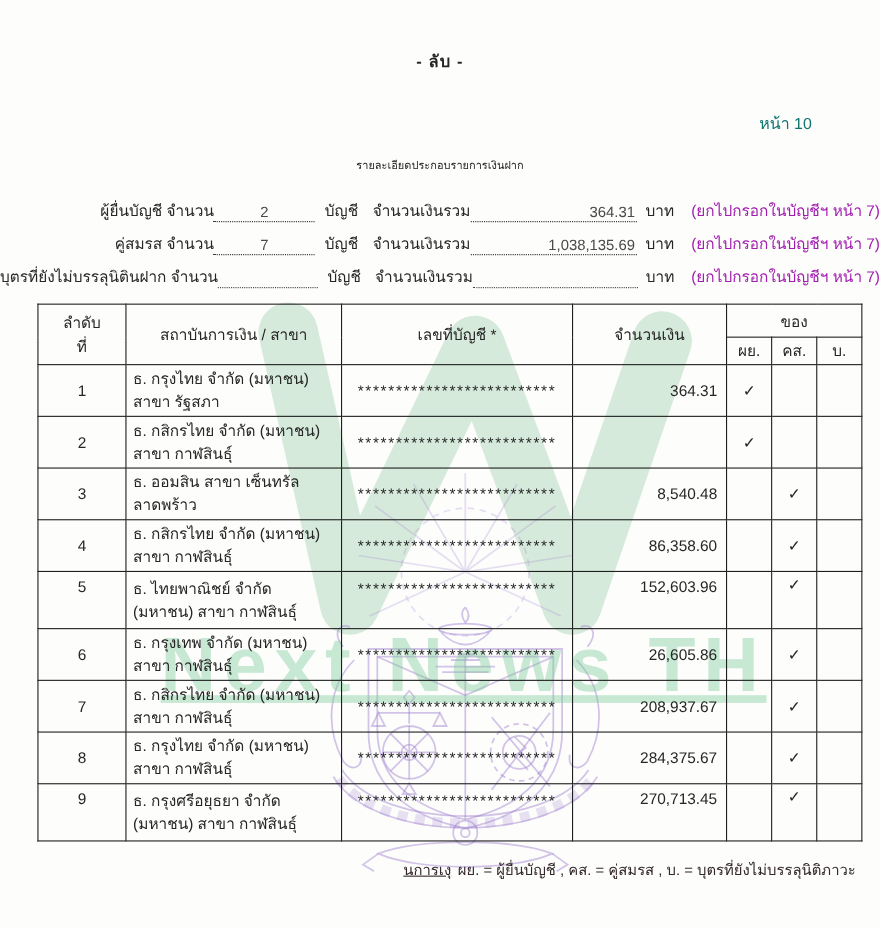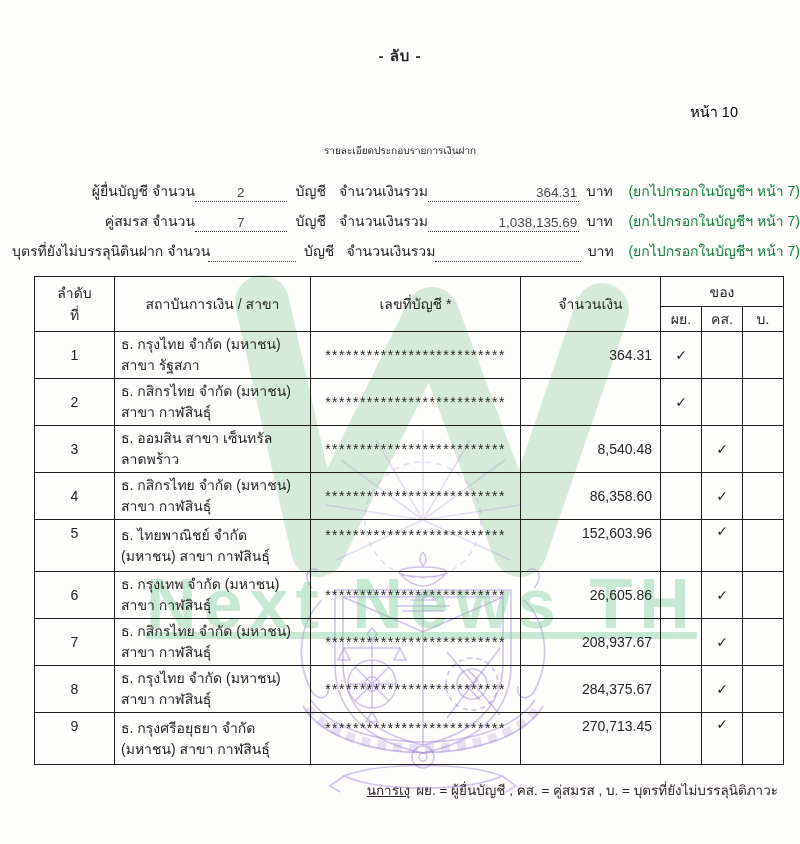--- a/index.html
+++ b/index.html
@@ -19,33 +19,33 @@
   .brand-text {
     position:absolute; left:146px; top:564px;
     font-size:70px; font-weight:bold; letter-spacing:7px;
     color:rgba(125,202,152,0.42);
     white-space:nowrap;
     text-decoration:underline;
   }
 
   
   .secret { text-align:center; padding-top:44px; font-weight:bold; font-size:15px; letter-spacing:1px; color:#242424;}
-  .pageno { text-align:right; padding-right:62px; margin-top:32px; font-size:14.5px; color:#000000;}
+  .pageno { text-align:right; padding-right:62px; margin-top:32px; font-size:14.5px; color:#0f766e;}
   .doc-title { text-align:center; margin-top:20px; font-size:10px; color:#1f1f1f; }
 
   
   .summary { margin-top:14px; }
   .sline { display:flex; align-items:flex-end; height:30px; font-size:14px; color:#262626; }
-  .sl-label { width:208px; text-align:right; white-space:nowrap;padding-left:12px; }
+  .sl-label { width:208px; text-align:right; white-space:nowrap; }
   .sl-dots1 { width:98px; border-bottom:1.6px dotted #3c3c3c; text-align:center; line-height:15px; color:#4a4a4a;}
   .sl-unit  { width:52px; text-align:center; white-space:nowrap;}
   .sl-total-label { width:96px; text-align:center; padding-left:4px; white-space:nowrap;margin-top:34px;}
   .sl-dots2 { width:162px; border-bottom:1.6px dotted #3c3c3c; text-align:right; line-height:15px; padding-right:2px; color:#4a4a4a;}
   .sl-baht  { width:44px; text-align:center; white-space:nowrap;}
-  .sl-note  { width:180px; text-align:left; padding-left:8px; white-space:nowrap; color:#15803d;}
+  .sl-note  { width:180px; text-align:left; padding-left:8px; white-space:nowrap; color:#a21caf;}
   .fill-val { position:relative; top:-1px; font-size:13.5px; }
 
   
   table.deposit {
     border-collapse:collapse;
     margin:14px 0 0 34px;
     width:750px;
     table-layout:fixed;
     background:transparent;
     border-radius:11px;

